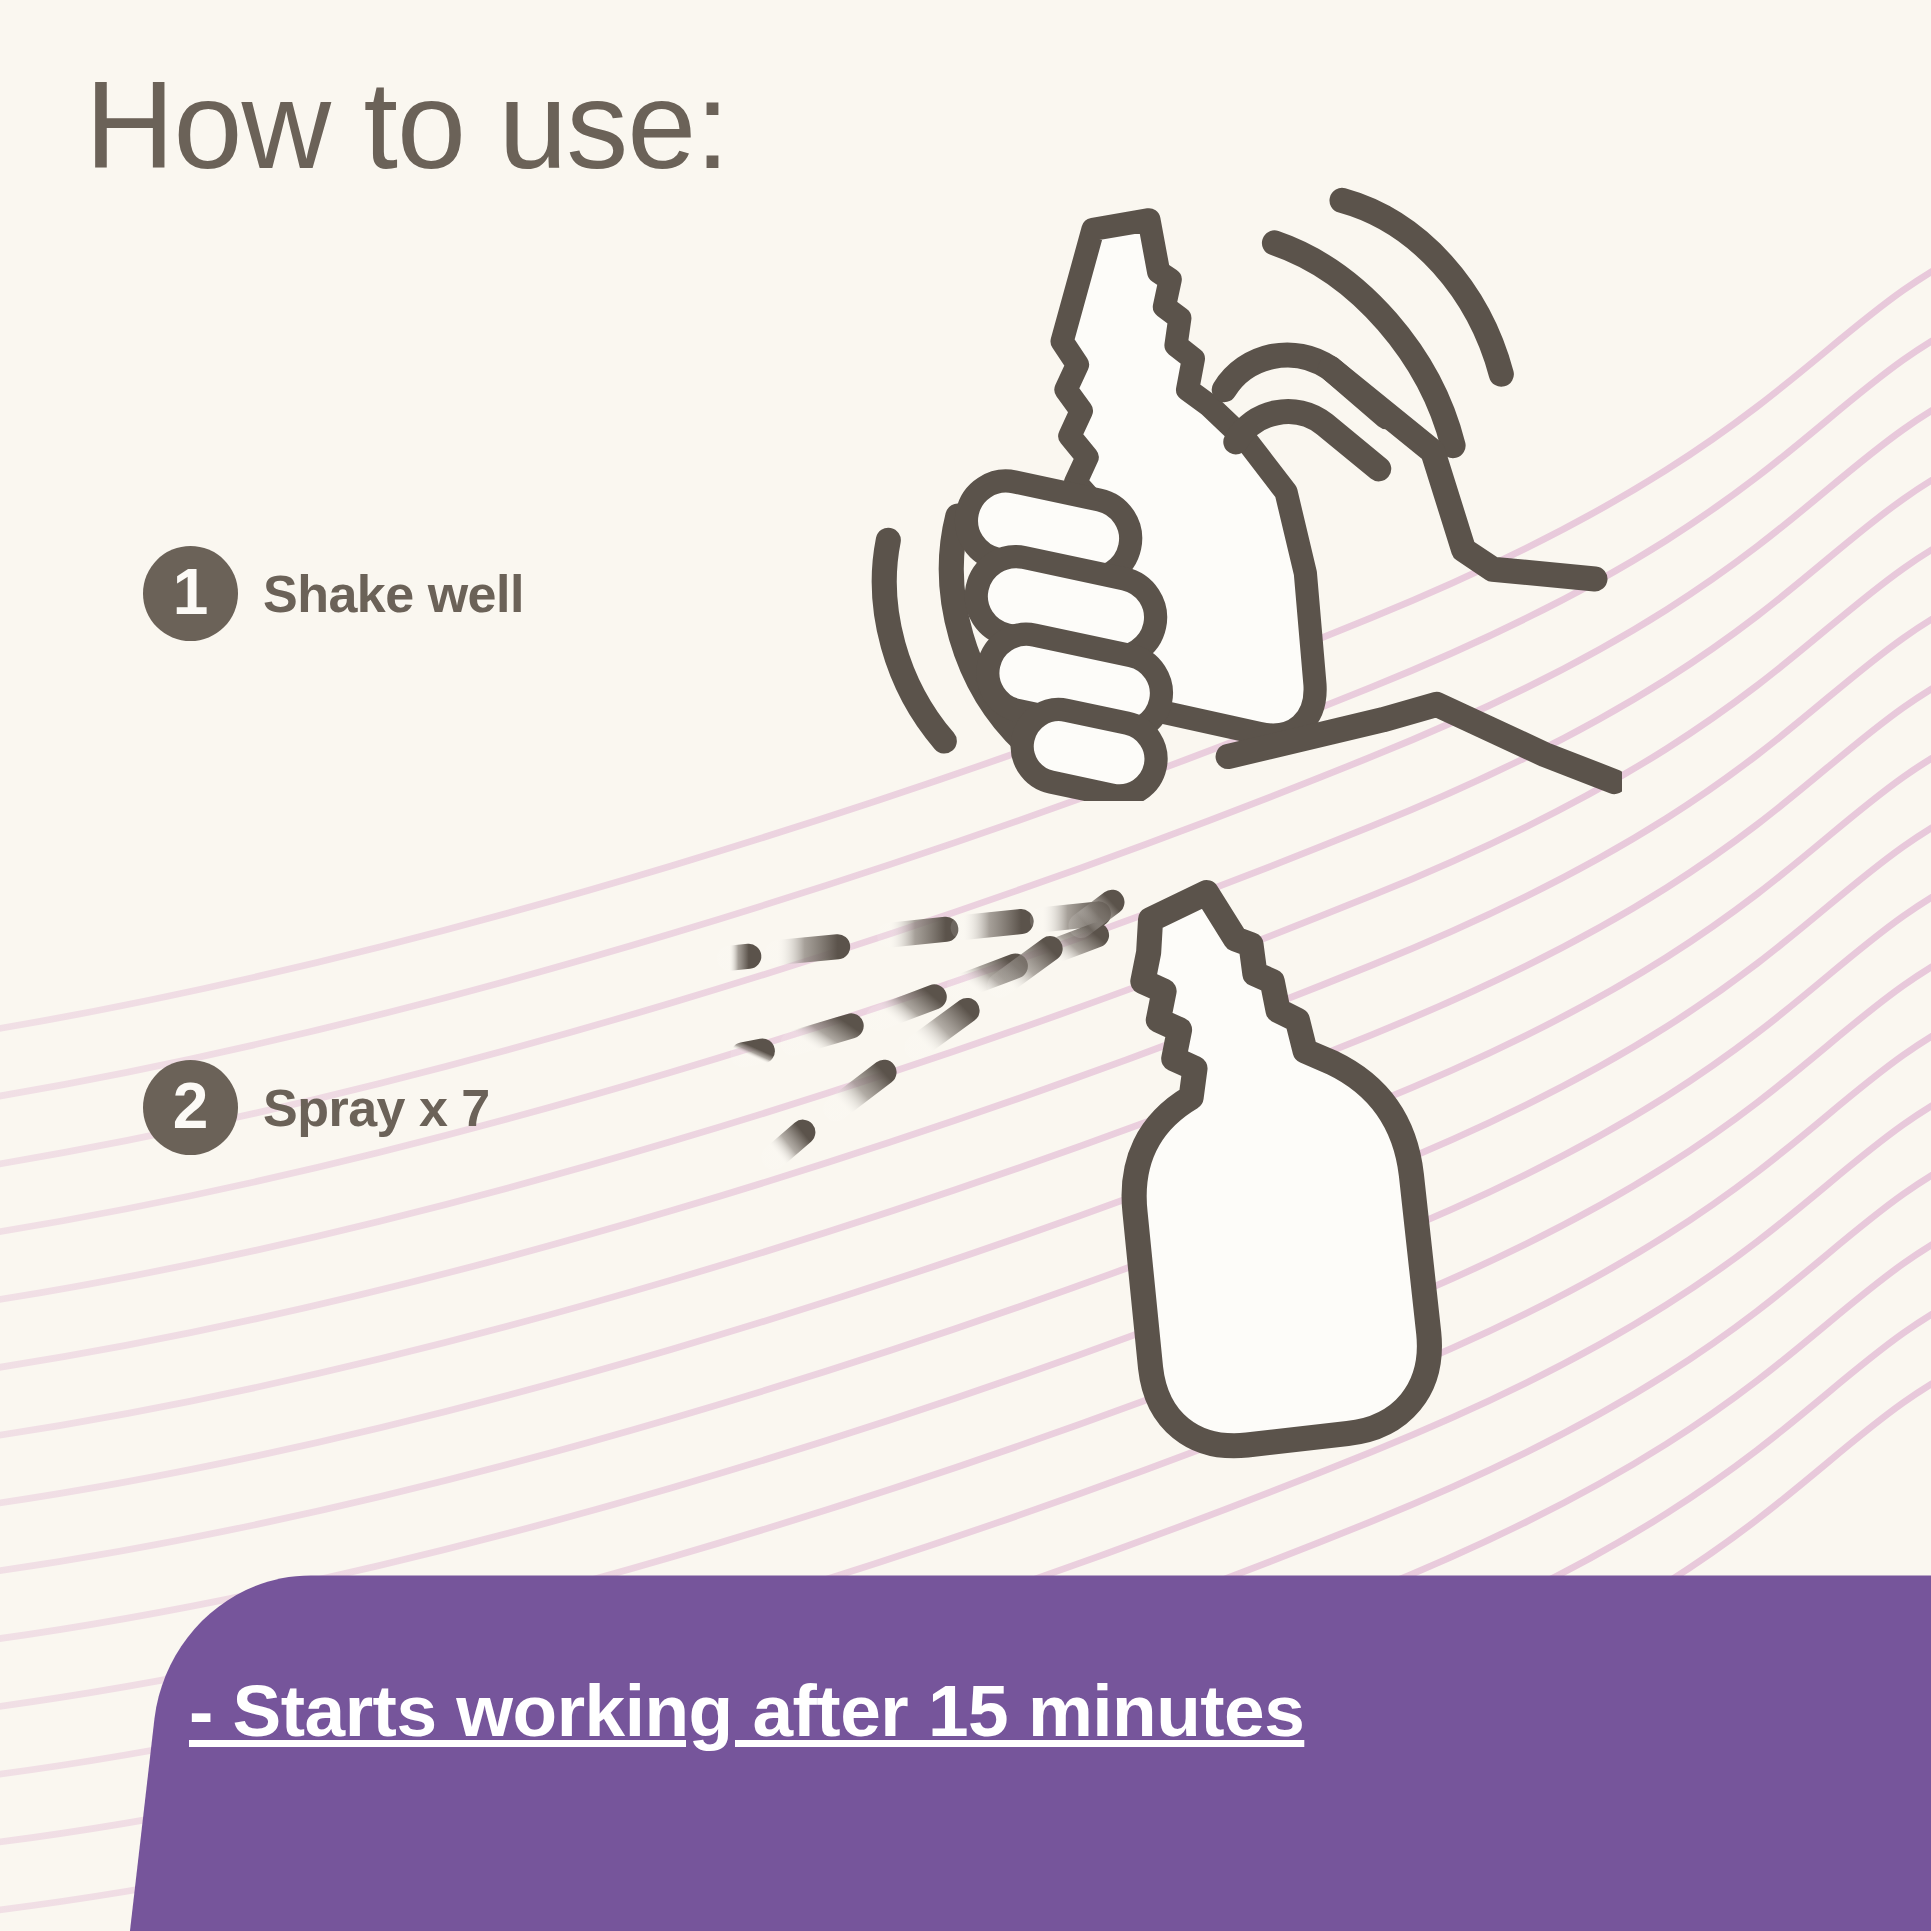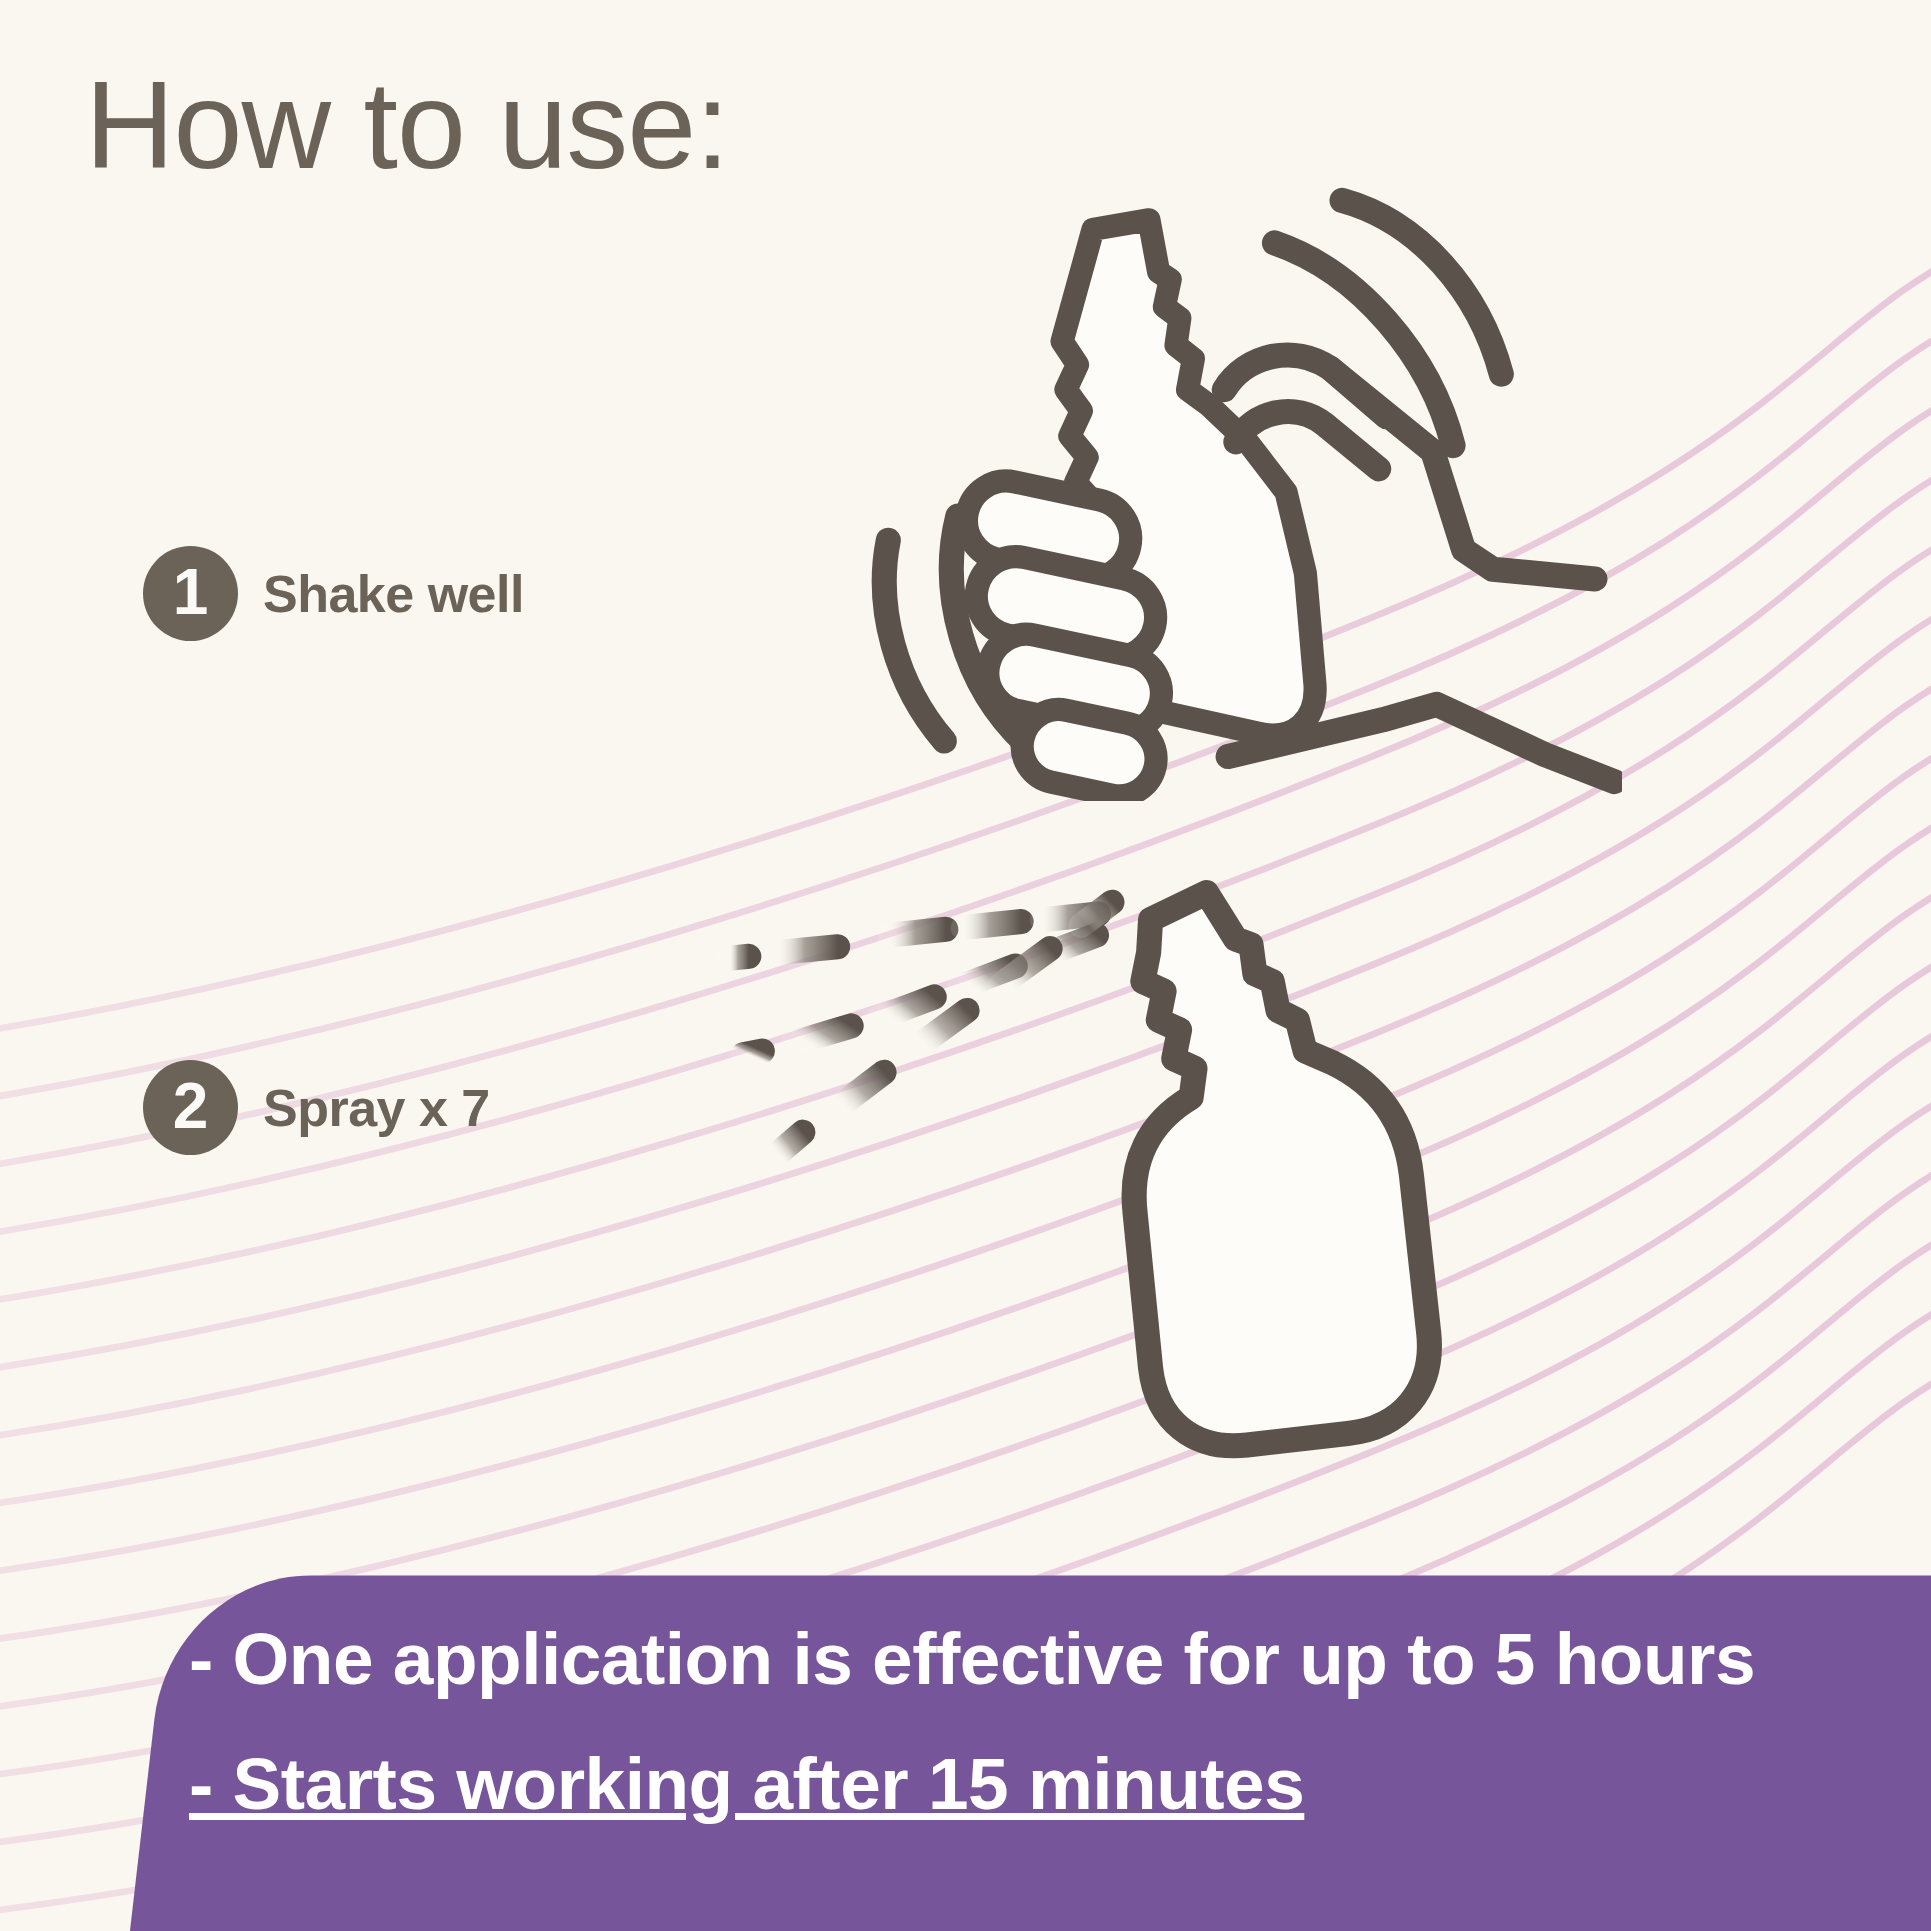--- a/index.html
+++ b/index.html
@@ -299,18 +299,17 @@
   <svg id="footer-panel" viewBox="0 0 2000 415" preserveAspectRatio="none" aria-hidden="true">
     <path fill="#76559B" d="M 2000 42
              L 322 42
              C 238 42, 170 108, 160 190
              L 134 415
              L 2000 415
              Z"></path>
   </svg>
 
   <div id="footer-text">
-    <div class="footer-line" id="footer-line-1">- One application is effective for up to 5 hours</div>
     <div class="footer-line" id="footer-line-2">- Starts working after 15 minutes</div>
   </div>
 
 </div>
 
 
 </body></html>

